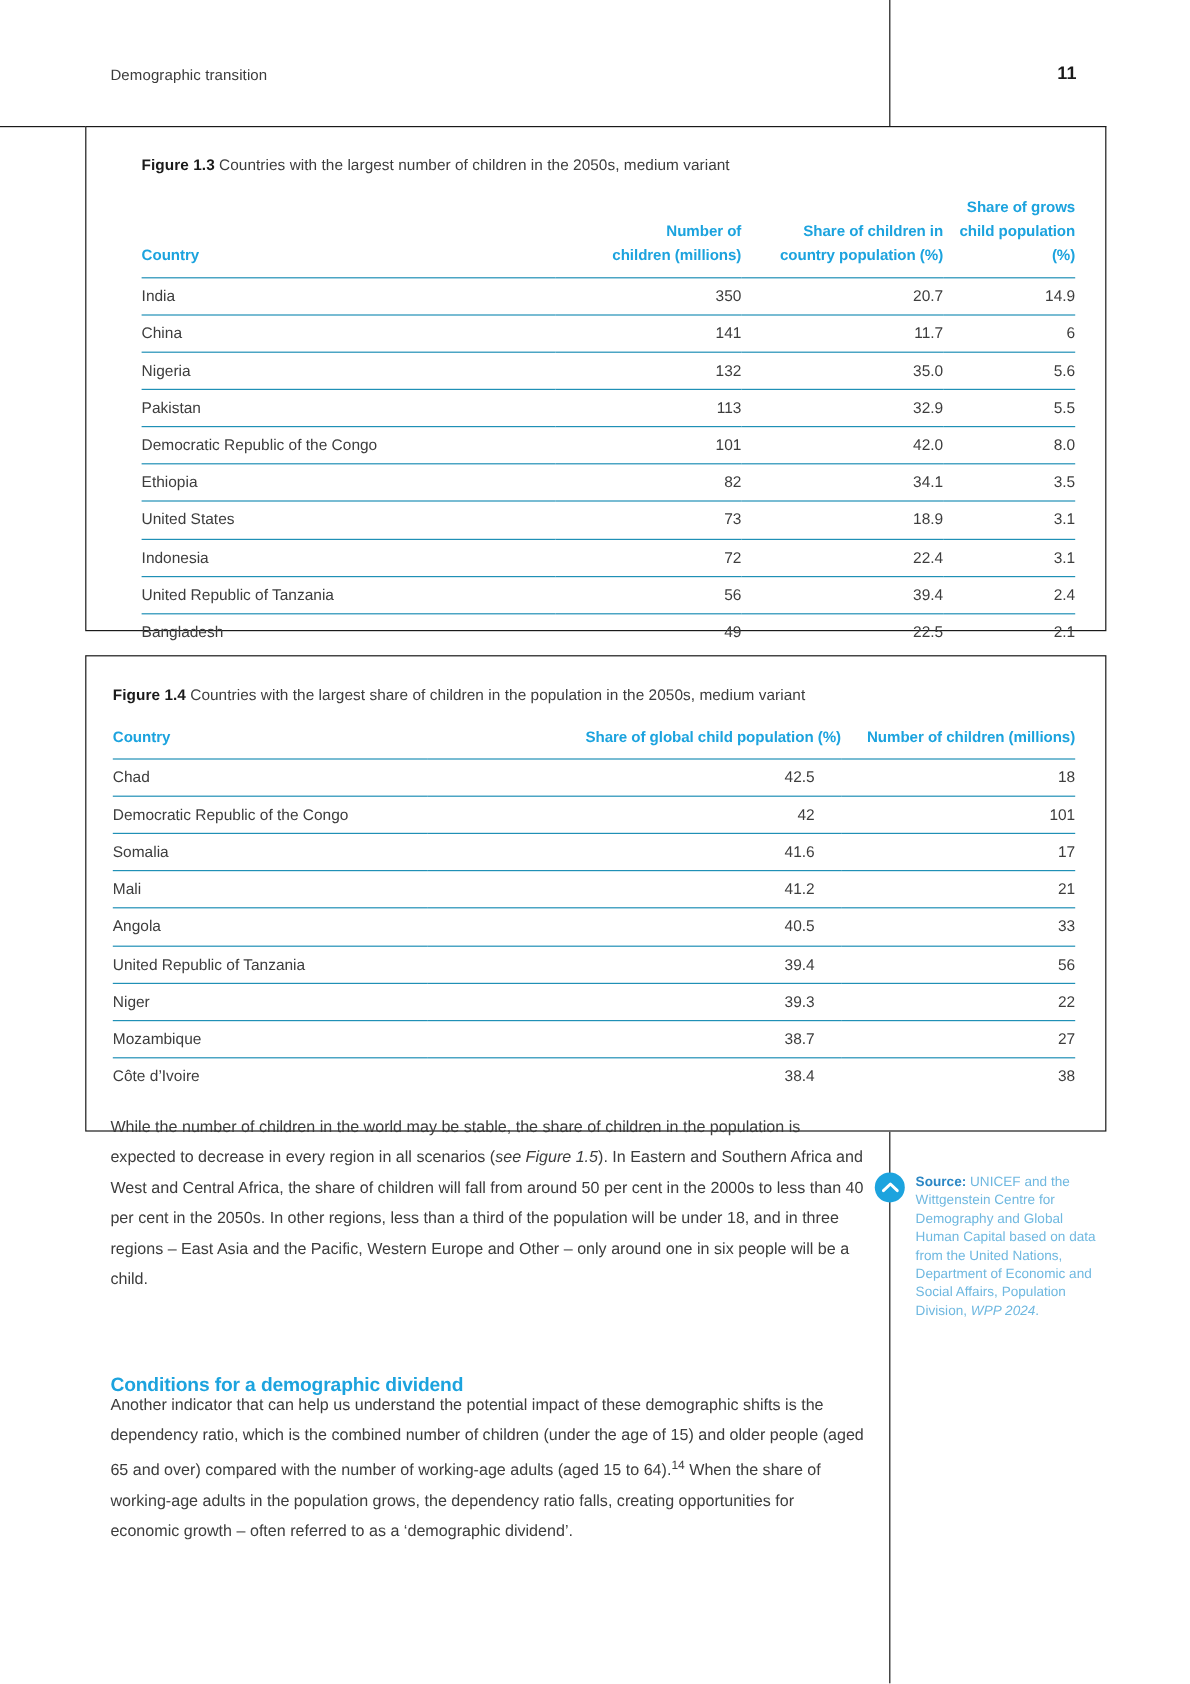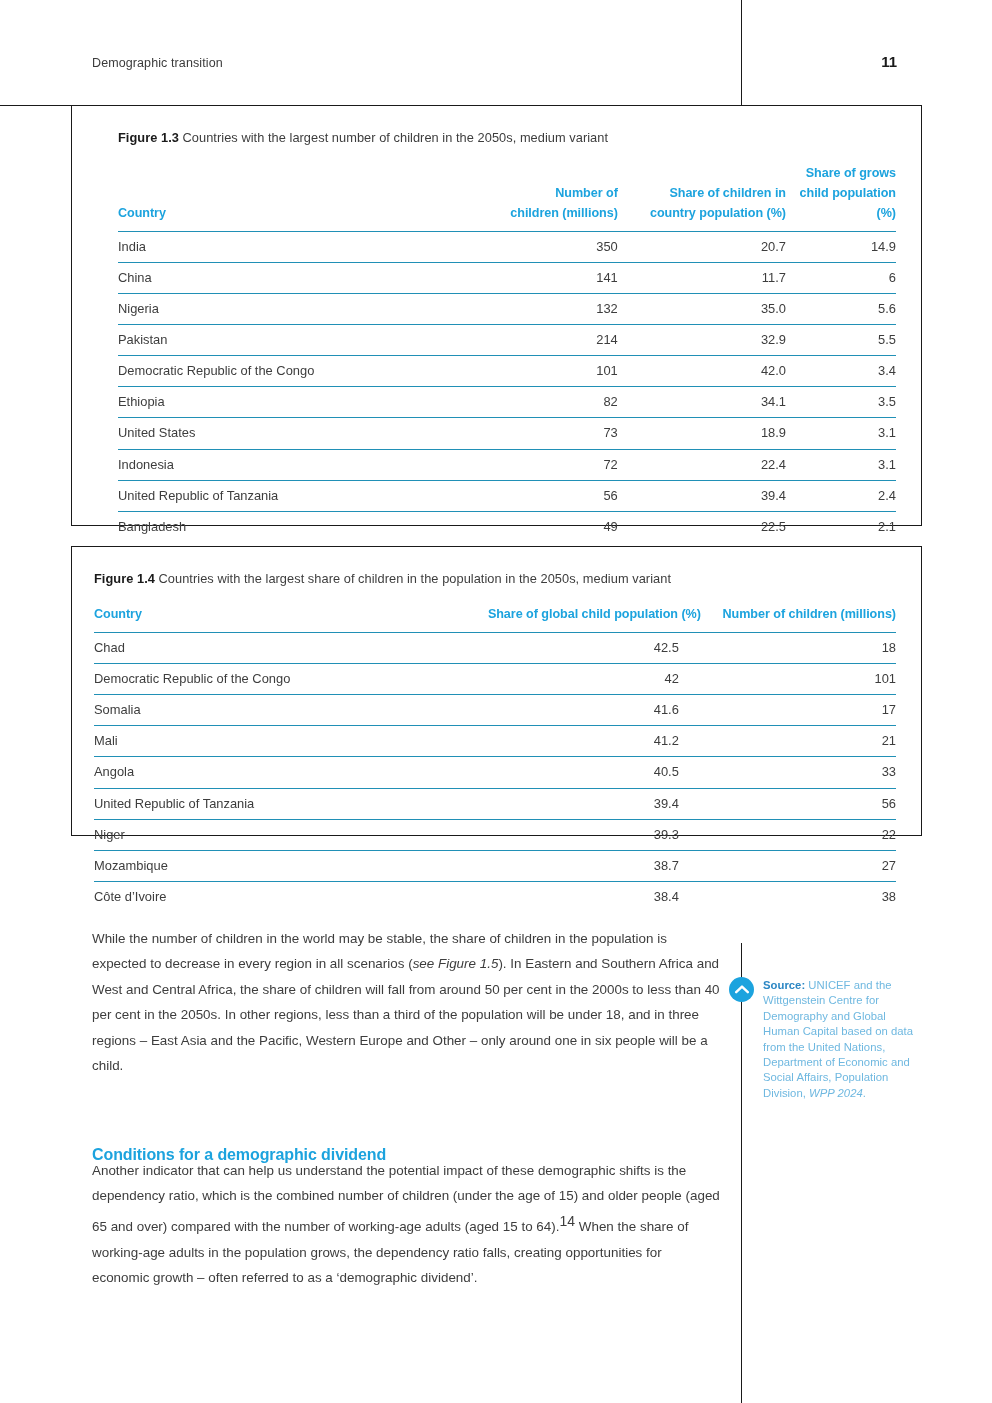--- a/index.html
+++ b/index.html
@@ -61,21 +61,21 @@
   
   .figure-box {
     position: absolute;
     left: 71px;
     width: 851px;
     border: 1.3px solid #1a1a1a;
     box-sizing: border-box;
     background: #fff;
   }
   #figure-box-13 { top: 105px;  height: 421px; padding-left: 24px; }
-  #figure-box-14 { top: 546px;  height: 290px; }
+  #figure-box-14 { top: 546px;  height: 397px; }
 
   .figure-inner {
     padding: 24px 25px 0 22px;
   }
   .figure-caption {
     font-size: 12.8px;
     color: #3d3d3d;
     margin-bottom: 19px;
     letter-spacing: .05px;
   }
@@ -139,21 +139,21 @@
     position: absolute;
     left: 92px;
     top: 1133px;
     font-size: 16px;
     font-weight: bold;
     color: #1CA3DE;
     letter-spacing: -.1px;
   }
   #par-2 { top: 1158px; position: absolute; left: 92px; width: 628px; }
 
-  .sup { font-size: 14px; vertical-align: super; }
+  .sup { font-size: 10px; vertical-align: super; }
   em { font-style: italic; }
 
   
   .source-note {
     position: absolute;
     left: 763px;
     top: 978px;
     width: 150px;
     font-size: 11.3px;
     line-height: 15.4px;
@@ -224,29 +224,29 @@
           <td class="num c-share-glob">6</td>
         </tr>
         <tr>
           <td class="col-country">Nigeria</td>
           <td class="num c-num">132</td>
           <td class="num c-share-ctry">35.0</td>
           <td class="num c-share-glob">5.6</td>
         </tr>
         <tr>
           <td class="col-country">Pakistan</td>
-          <td class="num c-num">214</td>
+          <td class="num c-num">113</td>
           <td class="num c-share-ctry">32.9</td>
           <td class="num c-share-glob">5.5</td>
         </tr>
         <tr>
           <td class="col-country">Democratic Republic of the Congo</td>
           <td class="num c-num">101</td>
           <td class="num c-share-ctry">42.0</td>
-          <td class="num c-share-glob">3.4</td>
+          <td class="num c-share-glob">8.0</td>
         </tr>
         <tr>
           <td class="col-country">Ethiopia</td>
           <td class="num c-num">82</td>
           <td class="num c-share-ctry">34.1</td>
           <td class="num c-share-glob">3.5</td>
         </tr>
         <tr>
           <td class="col-country">United States</td>
           <td class="num c-num">73</td>

